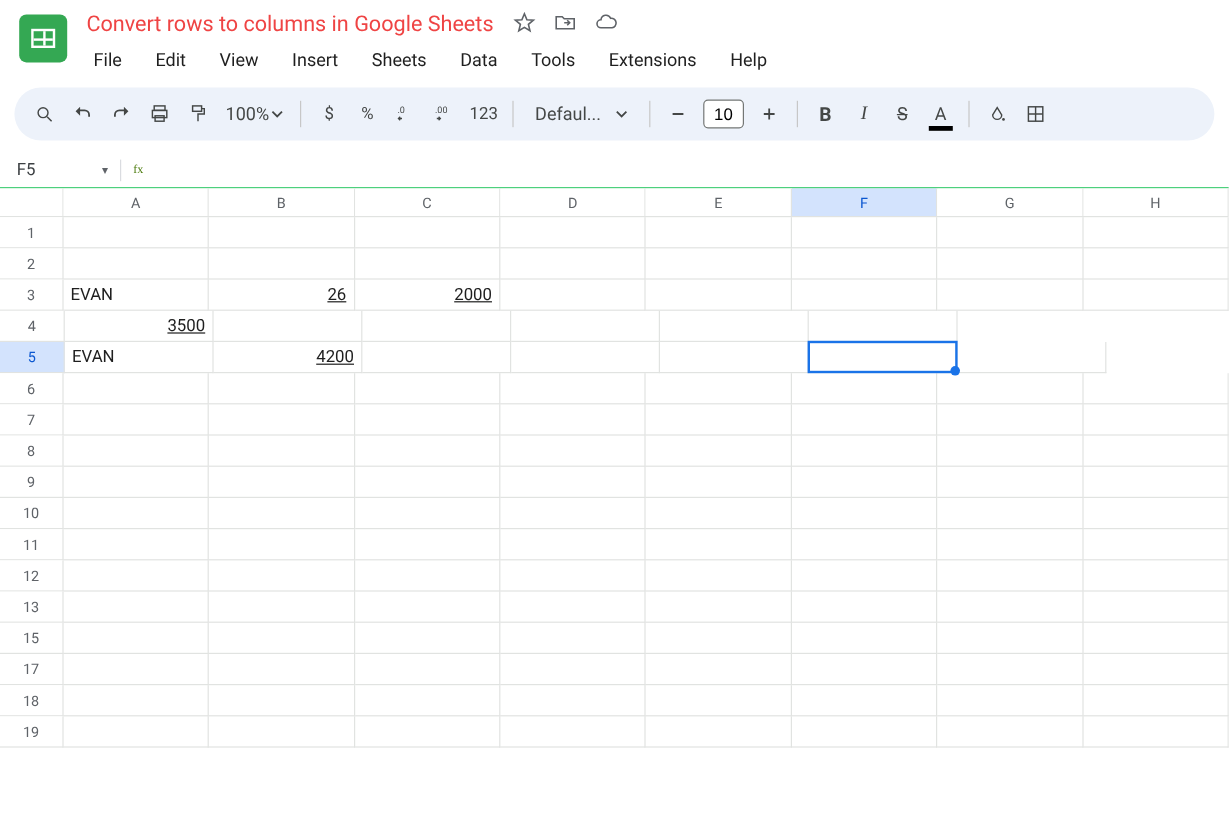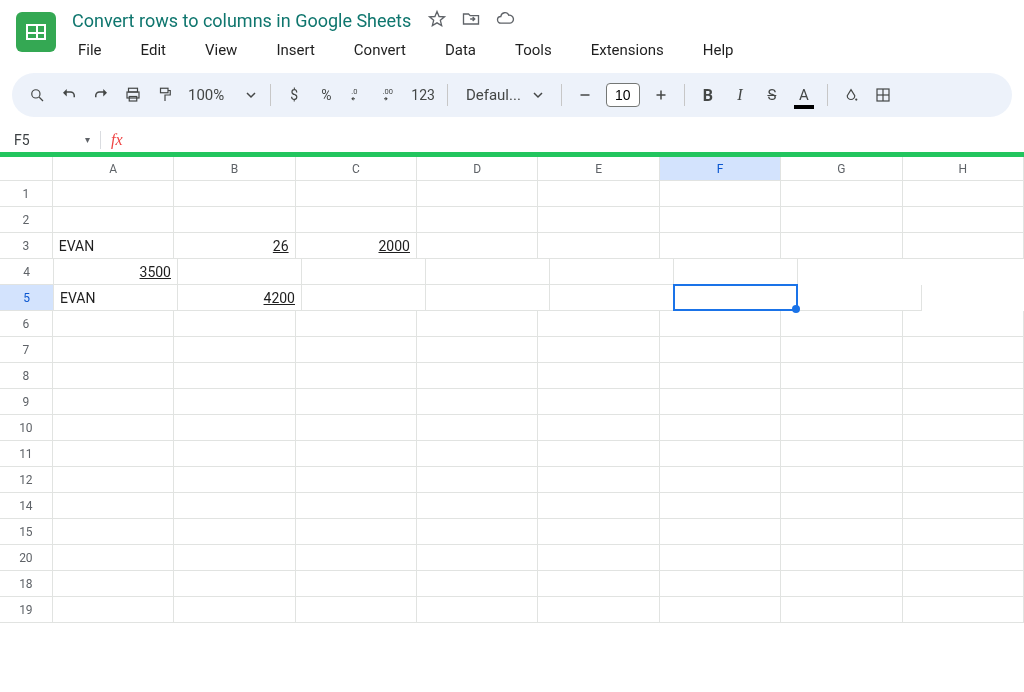--- a/index.html
+++ b/index.html
@@ -31,24 +31,24 @@
     border: 2px solid #fff;
     position: relative;
   }
   .doc-icon-inner::before {
     content:""; position:absolute; left:0; right:0; top:50%; border-top:2px solid #fff;
   }
   .doc-icon-inner::after {
     content:""; position:absolute; top:0; bottom:0; left:50%; border-left:2px solid #fff;
   }
   .title-row { display:flex; align-items:center; gap:12px; }
-  .doc-title { font-size: 18px; color:#0f766e; padding:2px 4px; }
+  .doc-title { font-size: 18px; color:#ef4444; padding:2px 4px; }
   .title-icons { display:flex; gap:14px; color:#5f6368; }
   .title-icons svg { width:20px; height:20px; fill:none; stroke:#5f6368; stroke-width:1.6; }
-  .menu-row { display:flex; gap:19px; margin-top:4px; }
+  .menu-row { display:flex; gap:8px; margin-top:4px; }
   .menu-item { padding: 4px 10px; border-radius:4px; color:#1f1f1f; font-size:15px; cursor:default; }
   
   .toolbar-wrap { padding: 10px 12px 0 12px; }
   .toolbar {
     background:#edf2fa;
     border-radius: 24px;
     height: 44px;
     display:flex;
     align-items:center;
     gap: 2px;
@@ -58,43 +58,43 @@
   .tbtn {
     min-width:30px; height:30px;
     display:flex; align-items:center; justify-content:center;
     border-radius:4px;
     padding:0 4px;
     font-size:14px;
   }
   .tbtn svg { width:18px; height:18px; fill:#444746; }
   .tbtn.stroke svg { fill:none; stroke:#444746; stroke-width:1.6; }
   .divider { width:1px; height:22px; background:#c7c7c7; margin:0 6px; }
-  .zoom { display:flex; align-items:center; gap:22px; padding:0 6px; font-size:15px; }
+  .zoom { display:flex; align-items:center; gap:2px; padding:0 6px; font-size:15px; }
   .font-select { display:flex; align-items:center; gap:12px; padding:0 10px; font-size:15px; min-width:90px; }
   .fontsize-group { display:flex; align-items:center; gap:6px; }
   .fontsize-input {
     width:34px; height:24px; border:1px solid #747775; border-radius:4px;
     text-align:center; font-size:14px; background:#fff;
   }
   .text-color { position:relative; }
   .text-color .bar { position:absolute; bottom:1px; left:5px; right:5px; height:4px; background:#000; }
   
   .fx-row {
     display:flex; align-items:center;
-    border-bottom:5px solid #22c55e;
+    border-bottom:1px solid #22c55e;
     height:30px;
     margin-top:10px;
   }
   .namebox {
     width:100px; padding-left:14px; font-size:14px; color:#3c4043;
     display:flex; align-items:center; justify-content:space-between; padding-right:10px;
   }
   .namebox .caret { font-size:10px; color:#5f6368; }
   .fx-divider { width:1px; height:18px; background:#dadce0; }
-  .fx-icon { font-style:italic; font-family:serif; padding:0 10px; color:#ef4444; font-size:16px; }
+  .fx-icon { font-family:serif; padding:0 10px; color:#4d7c0f; font-size:10px; }
   .formula-input { flex:1; border:none; outline:none; font-size:14px; padding:2px; }
   
   .grid { position:relative; user-select:none; }
   .col-headers { display:flex; height:24px; border-bottom:1px solid #e1e3e1; }
   .corner { width:54px; border-right:1px solid #e1e3e1; background:#fff; }
   .ch {
     width:124px; border-right:1px solid #e1e3e1;
     text-align:center; line-height:24px; color:#5f6368; font-size:12px;
     background:#fff;
   }
@@ -151,21 +151,21 @@
               <path d="M7 17a4 4 0 0 1 0-8 5 5 0 0 1 9.6-1.5A4 4 0 1 1 18 17H7z"></path>
             </svg>
         </span>
       </div>
     </div>
     <div class="menu-row">
       <div class="menu-item">File</div>
       <div class="menu-item">Edit</div>
       <div class="menu-item">View</div>
       <div class="menu-item">Insert</div>
-      <div class="menu-item">Convert</div>
+      <div class="menu-item">Sheets</div>
       <div class="menu-item">Data</div>
       <div class="menu-item">Tools</div>
       <div class="menu-item">Extensions</div>
       <div class="menu-item">Help</div>
     </div>
   </div>
 </div>
 
 <div class="toolbar-wrap">
   <div class="toolbar">
@@ -413,21 +413,21 @@
         <div class="cell"></div>
         <div class="cell"></div>
         <div class="cell"></div>
         <div class="cell"></div>
         <div class="cell"></div>
         <div class="cell"></div>
         <div class="cell"></div>
         <div class="cell"></div>
       </div>
       <div class="row">
-        <div class="rh">14</div>
+        <div class="rh">13</div>
         <div class="cell"></div>
         <div class="cell"></div>
         <div class="cell"></div>
         <div class="cell"></div>
         <div class="cell"></div>
         <div class="cell"></div>
         <div class="cell"></div>
         <div class="cell"></div>
       </div>
       <div class="row">
@@ -435,21 +435,21 @@
         <div class="cell"></div>
         <div class="cell"></div>
         <div class="cell"></div>
         <div class="cell"></div>
         <div class="cell"></div>
         <div class="cell"></div>
         <div class="cell"></div>
         <div class="cell"></div>
       </div>
       <div class="row">
-        <div class="rh">20</div>
+        <div class="rh">17</div>
         <div class="cell"></div>
         <div class="cell"></div>
         <div class="cell"></div>
         <div class="cell"></div>
         <div class="cell"></div>
         <div class="cell"></div>
         <div class="cell"></div>
         <div class="cell"></div>
       </div>
       <div class="row">

